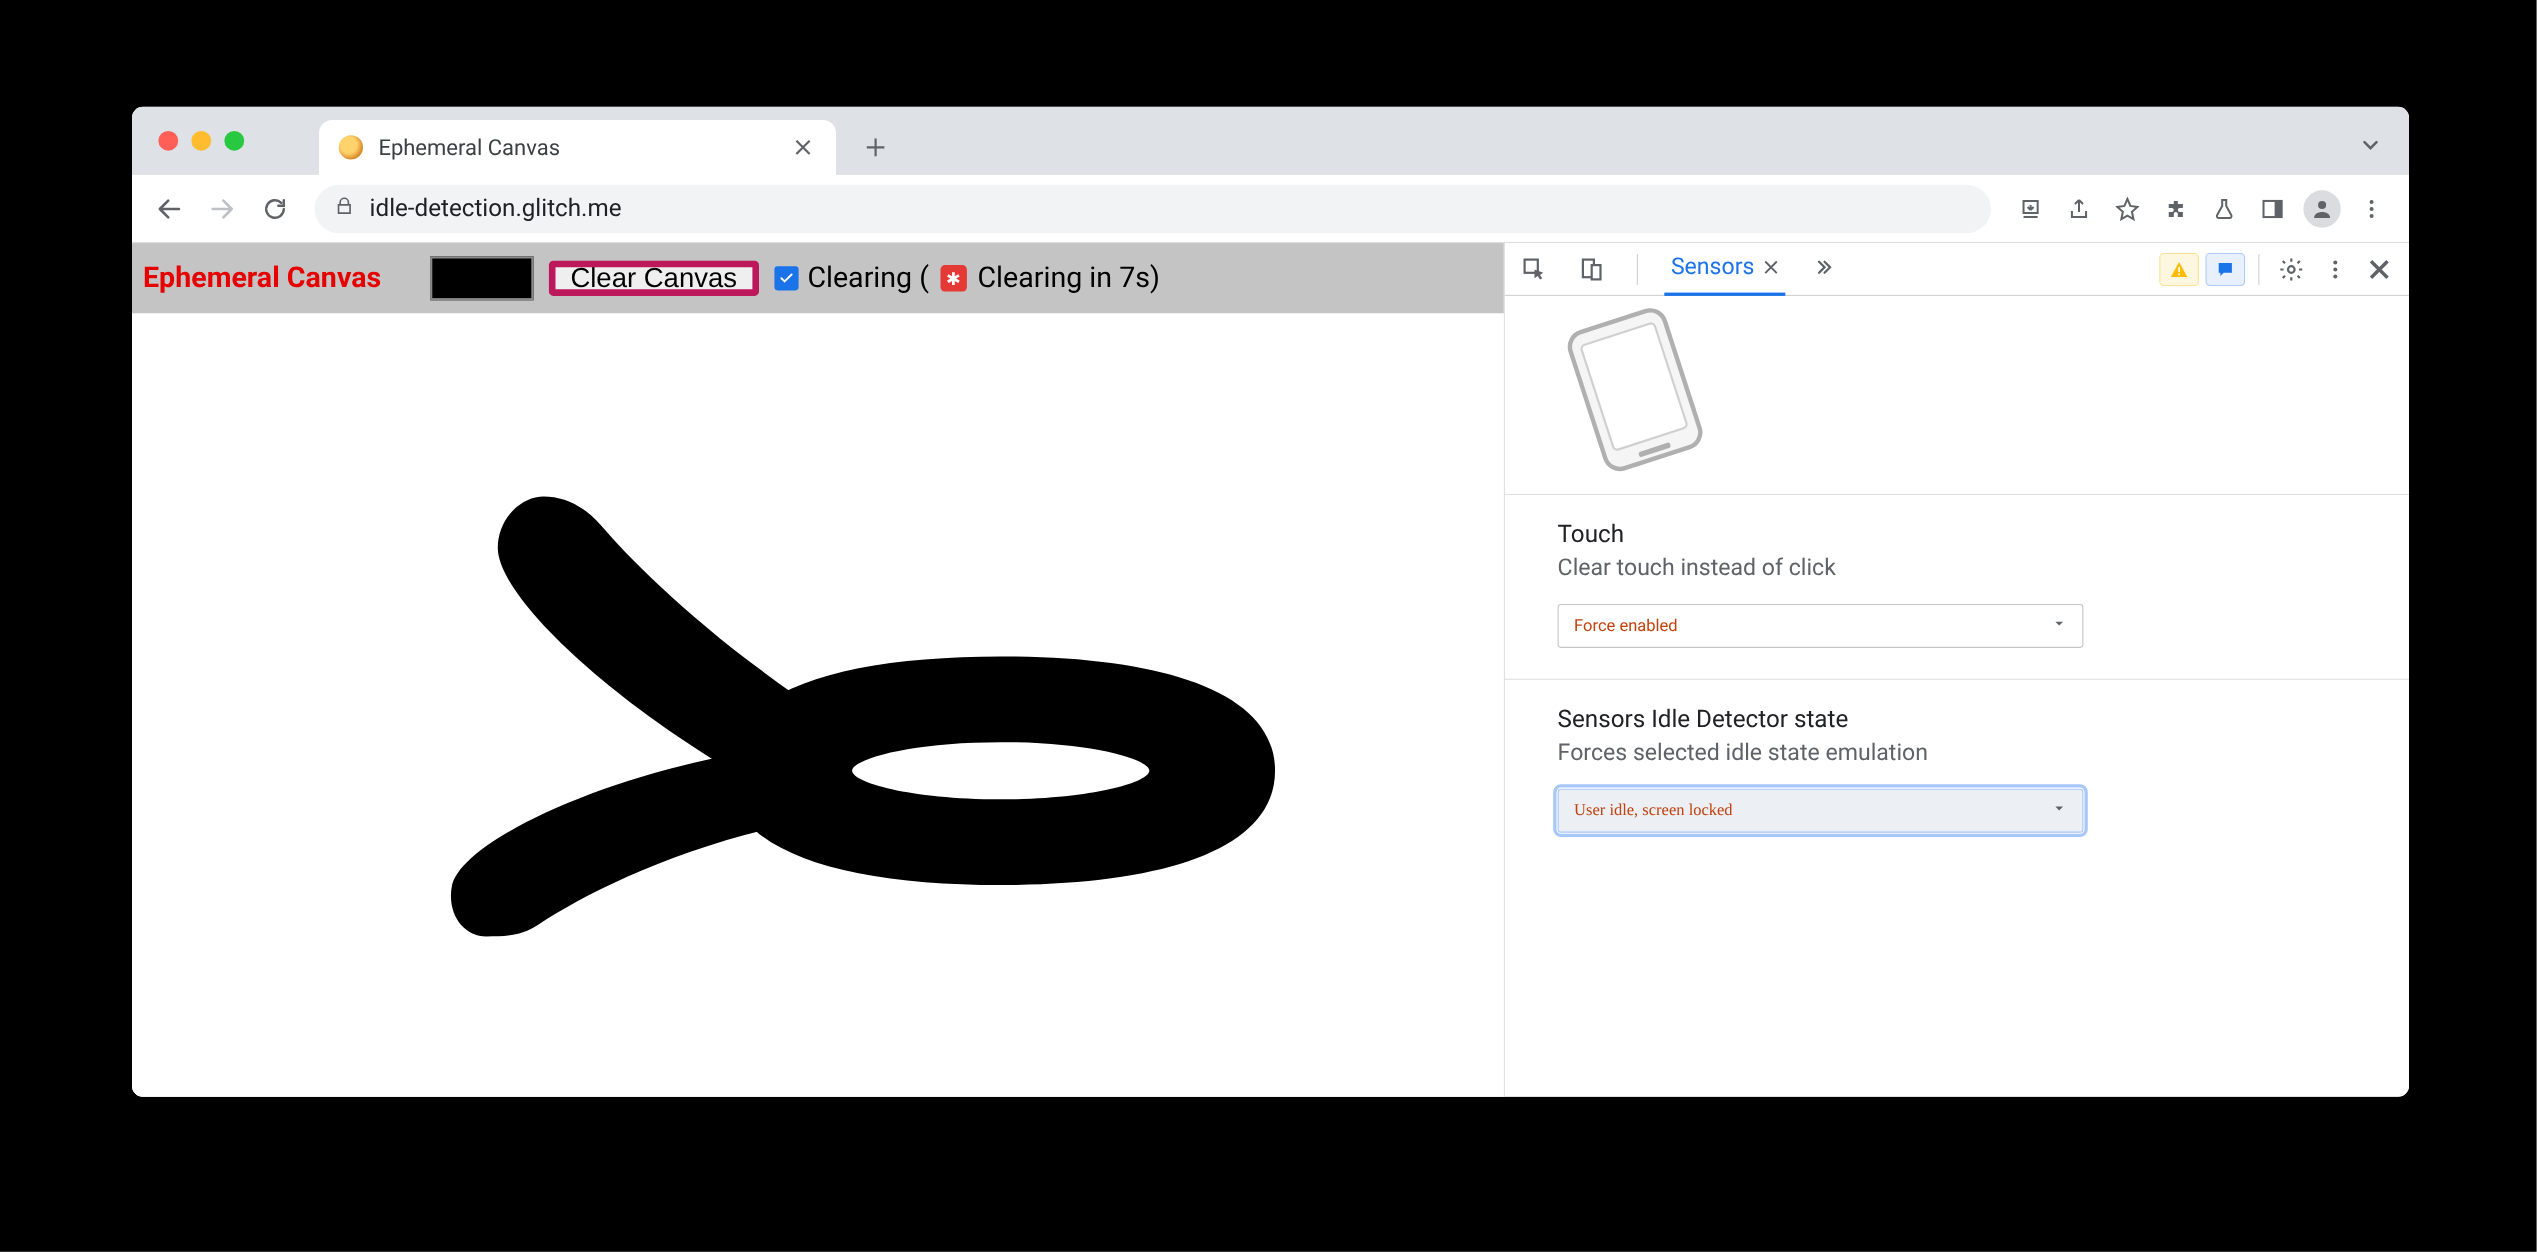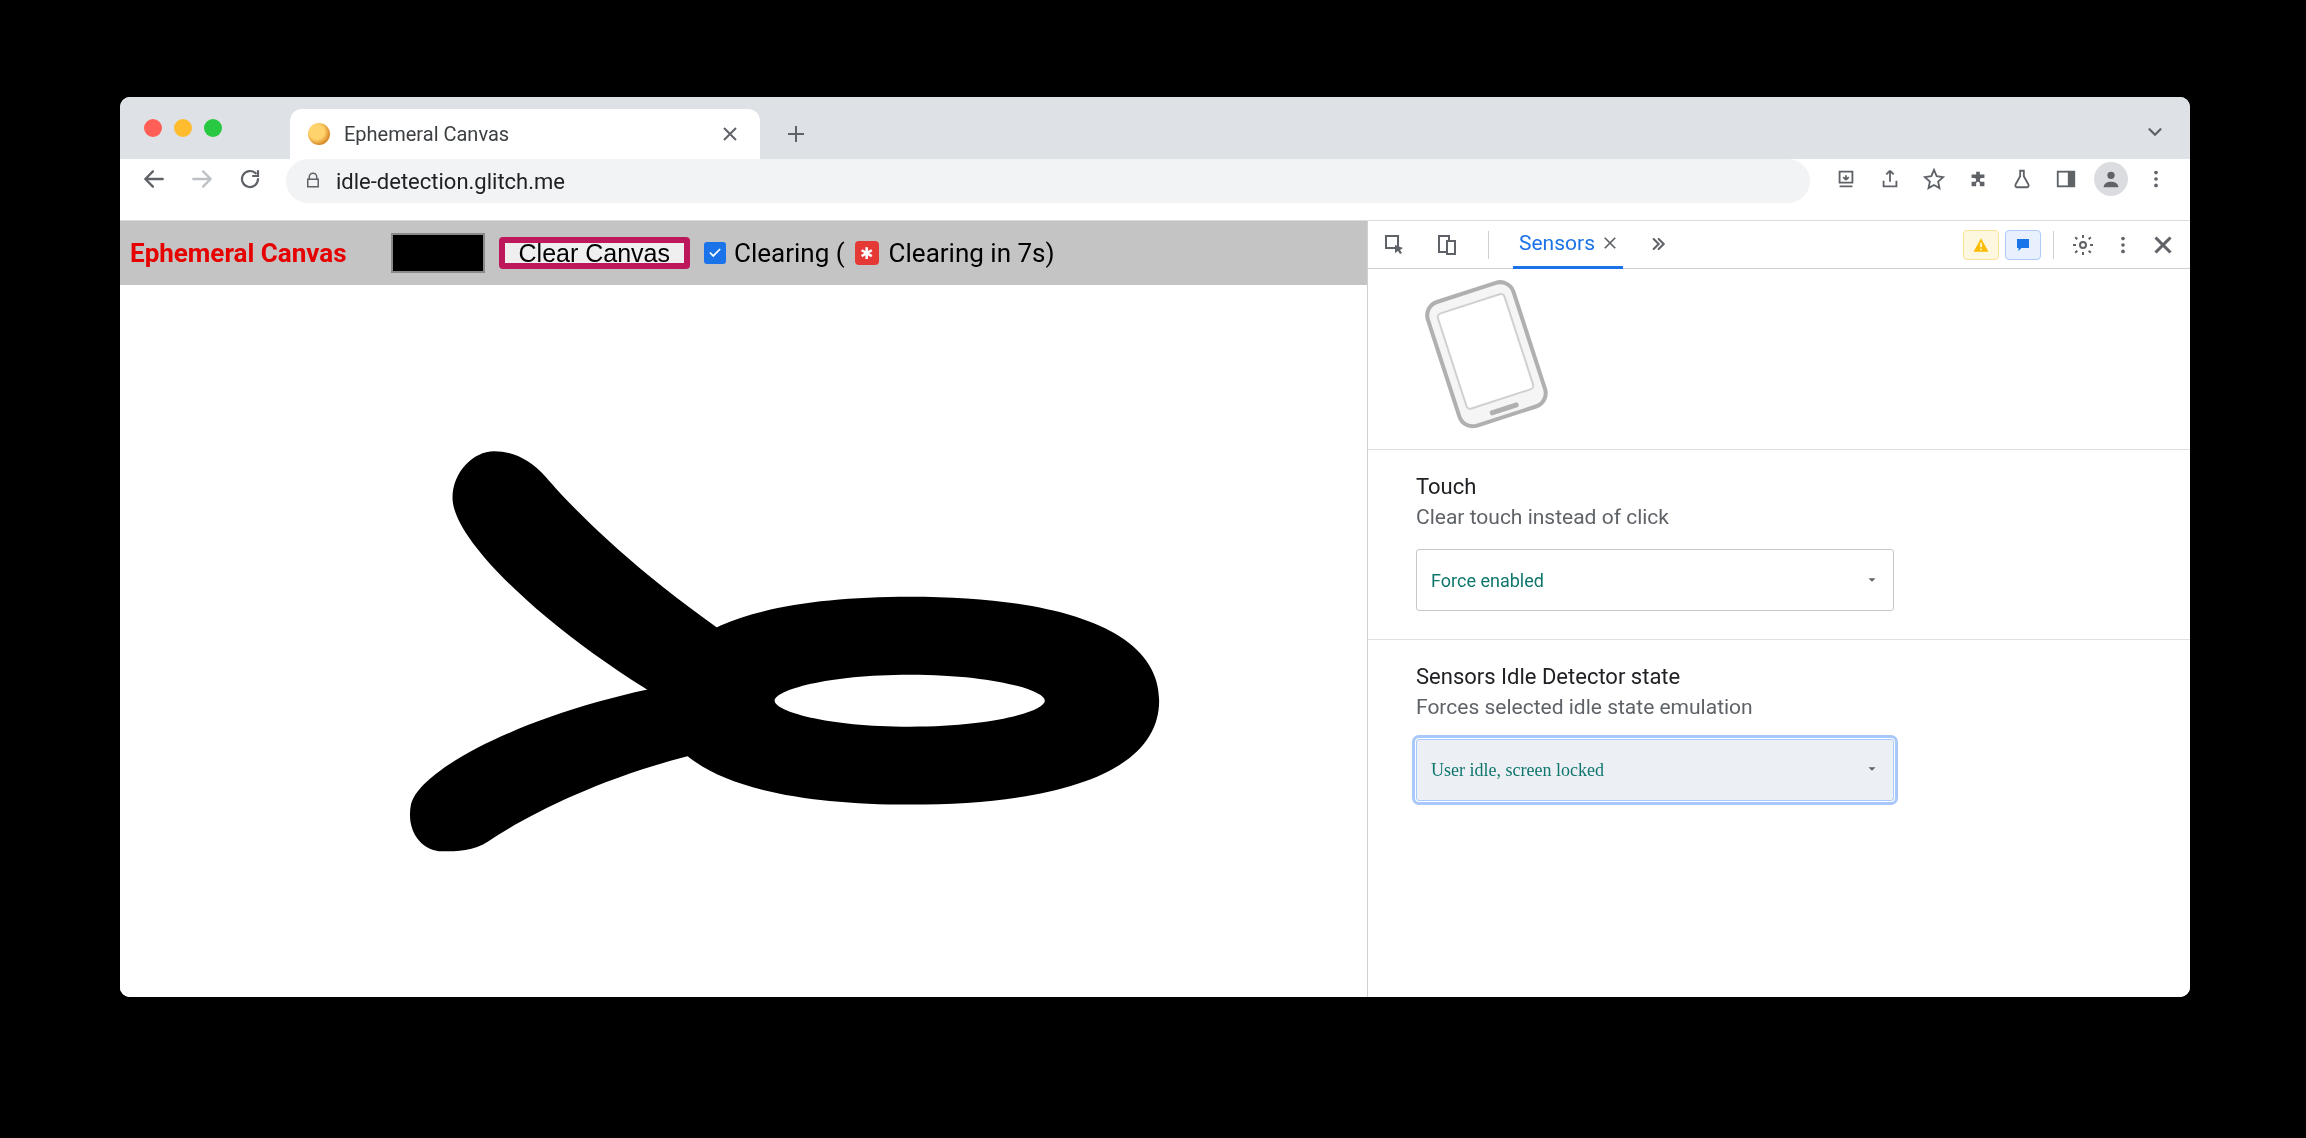--- a/index.html
+++ b/index.html
@@ -70,21 +70,21 @@
   }
   .titlebar-chevron {
     position: absolute; right: 24px; top: 24px;
     color:#5f6368;
   }
   
   .toolbar {
     height: 62px;
     background: #fff;
     display: flex;
-    align-items: flex-start;
+    align-items: center;
     padding: 0 14px;
     gap: 8px;
     border-bottom: 1px solid #dadce0;
   }
   .tb-icon {
     width: 40px; height: 40px; display:flex; align-items:center; justify-content:center;
     color:#5f6368; cursor:pointer; border-radius: 50%;
   }
   .tb-icon.disabled { color:#bdc1c6; }
   .omnibox {
@@ -198,25 +198,25 @@
     margin-left: 10px;
   }
   .device-preview svg { width: 170px; height: 160px; }
   .section {
     border-top: 1px solid #e0e0e0;
     padding: 24px 28px 28px 48px;
   }
   .sec-title { font-size: 22px; color:#202124; margin-bottom:6px; }
   .sec-sub { font-size: 21px; color:#5f6368; margin-bottom: 20px; }
   .select {
-    width: 478px; height: 62px;
+    width: 478px; height: 40px;
     border: 1px solid #c6c6c6; background:#fff;
     border-radius:3px;
     display:flex; align-items:center; justify-content:space-between;
-    padding: 0 14px; font-size:18px; color:#0f766e; cursor:pointer;
+    padding: 0 14px; font-size:15px; color:#c2410c; cursor:pointer;
   }
   .select.focused {
     background:#eceff3;
     outline: 3px solid #a8c7fa;
     outline-offset: 1px;
     border-color:#a8c7fa;
     font-family:Liberation Serif, serif;
   }
   .select .caret { color:#5f6368; }
 </style>

